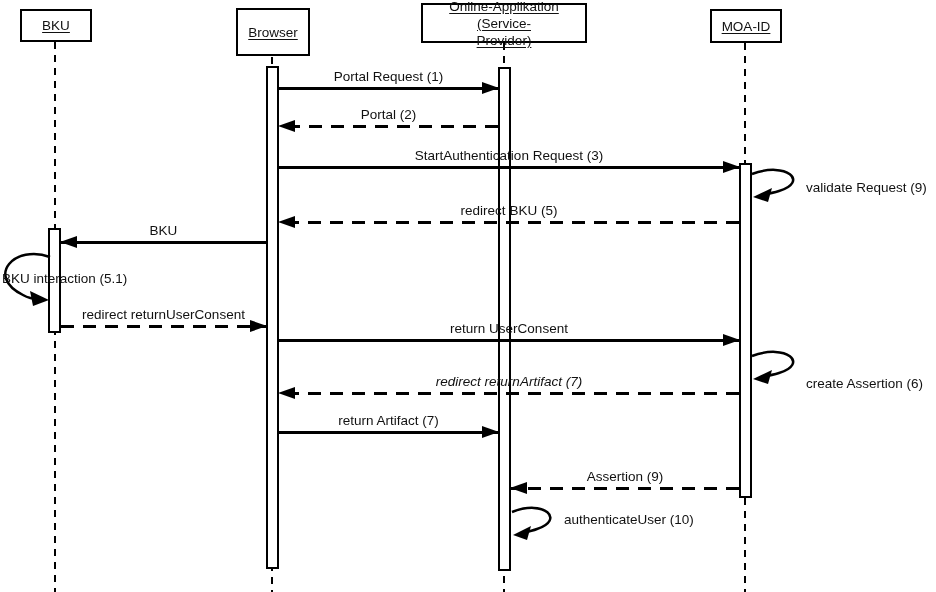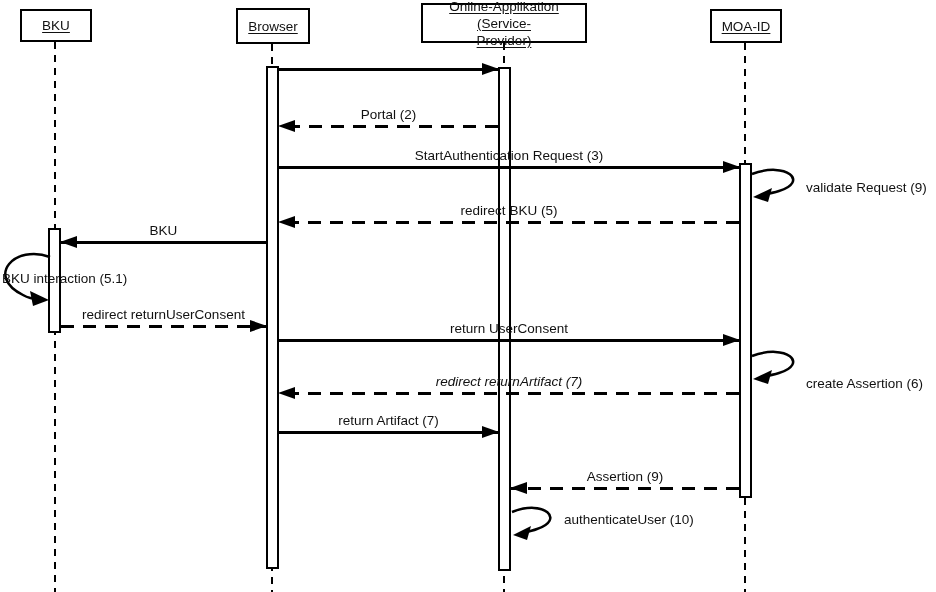--- a/index.html
+++ b/index.html
@@ -86,32 +86,33 @@
   <div class="lifeline" style="left:744px; top:43px; height:549px;"></div>
 
   <div class="bar" style="left:48px; top:228px; height:105px;"></div>
   <div class="bar" style="left:266px; top:66px; height:503px;"></div>
   <div class="bar" style="left:498px; top:67px; height:504px;"></div>
   <div class="bar" style="left:739px; top:163px; height:335px;"></div>
 
   <div class="pbox" style="left:20px; top:9px; width:72px; height:33px;">
     <span class="plabel">BKU</span>
   </div>
-  <div class="pbox" style="left:236px; top:8px; width:74px; height:36px;">
+  <div class="pbox" style="left:236px; top:8px; width:74px; height:48px;">
     <span class="plabel">Browser</span>
   </div>
   <div class="pbox" style="left:421px; top:3px; width:166px; height:40px;">
     <span class="plabel">Online-Applikation (Service-
 Provider)</span>
   </div>
   <div class="pbox" style="left:710px; top:9px; width:72px; height:34px;">
     <span class="plabel">MOA-ID</span>
   </div>
 
   <div class="msg" style="left:279px; top:68px; width:219px;">
+    <div class="msg-label">Portal Request (1)</div>
     <div class="msg-line solid">
       <span class="ah ah-r"></span>
     </div>
   </div>
 
   <div class="msg" style="left:279px; top:106px; width:219px;">
     <div class="msg-label">Portal (2)</div>
     <div class="msg-line dashed-l">
       <span class="ah ah-l"></span>
     </div>

